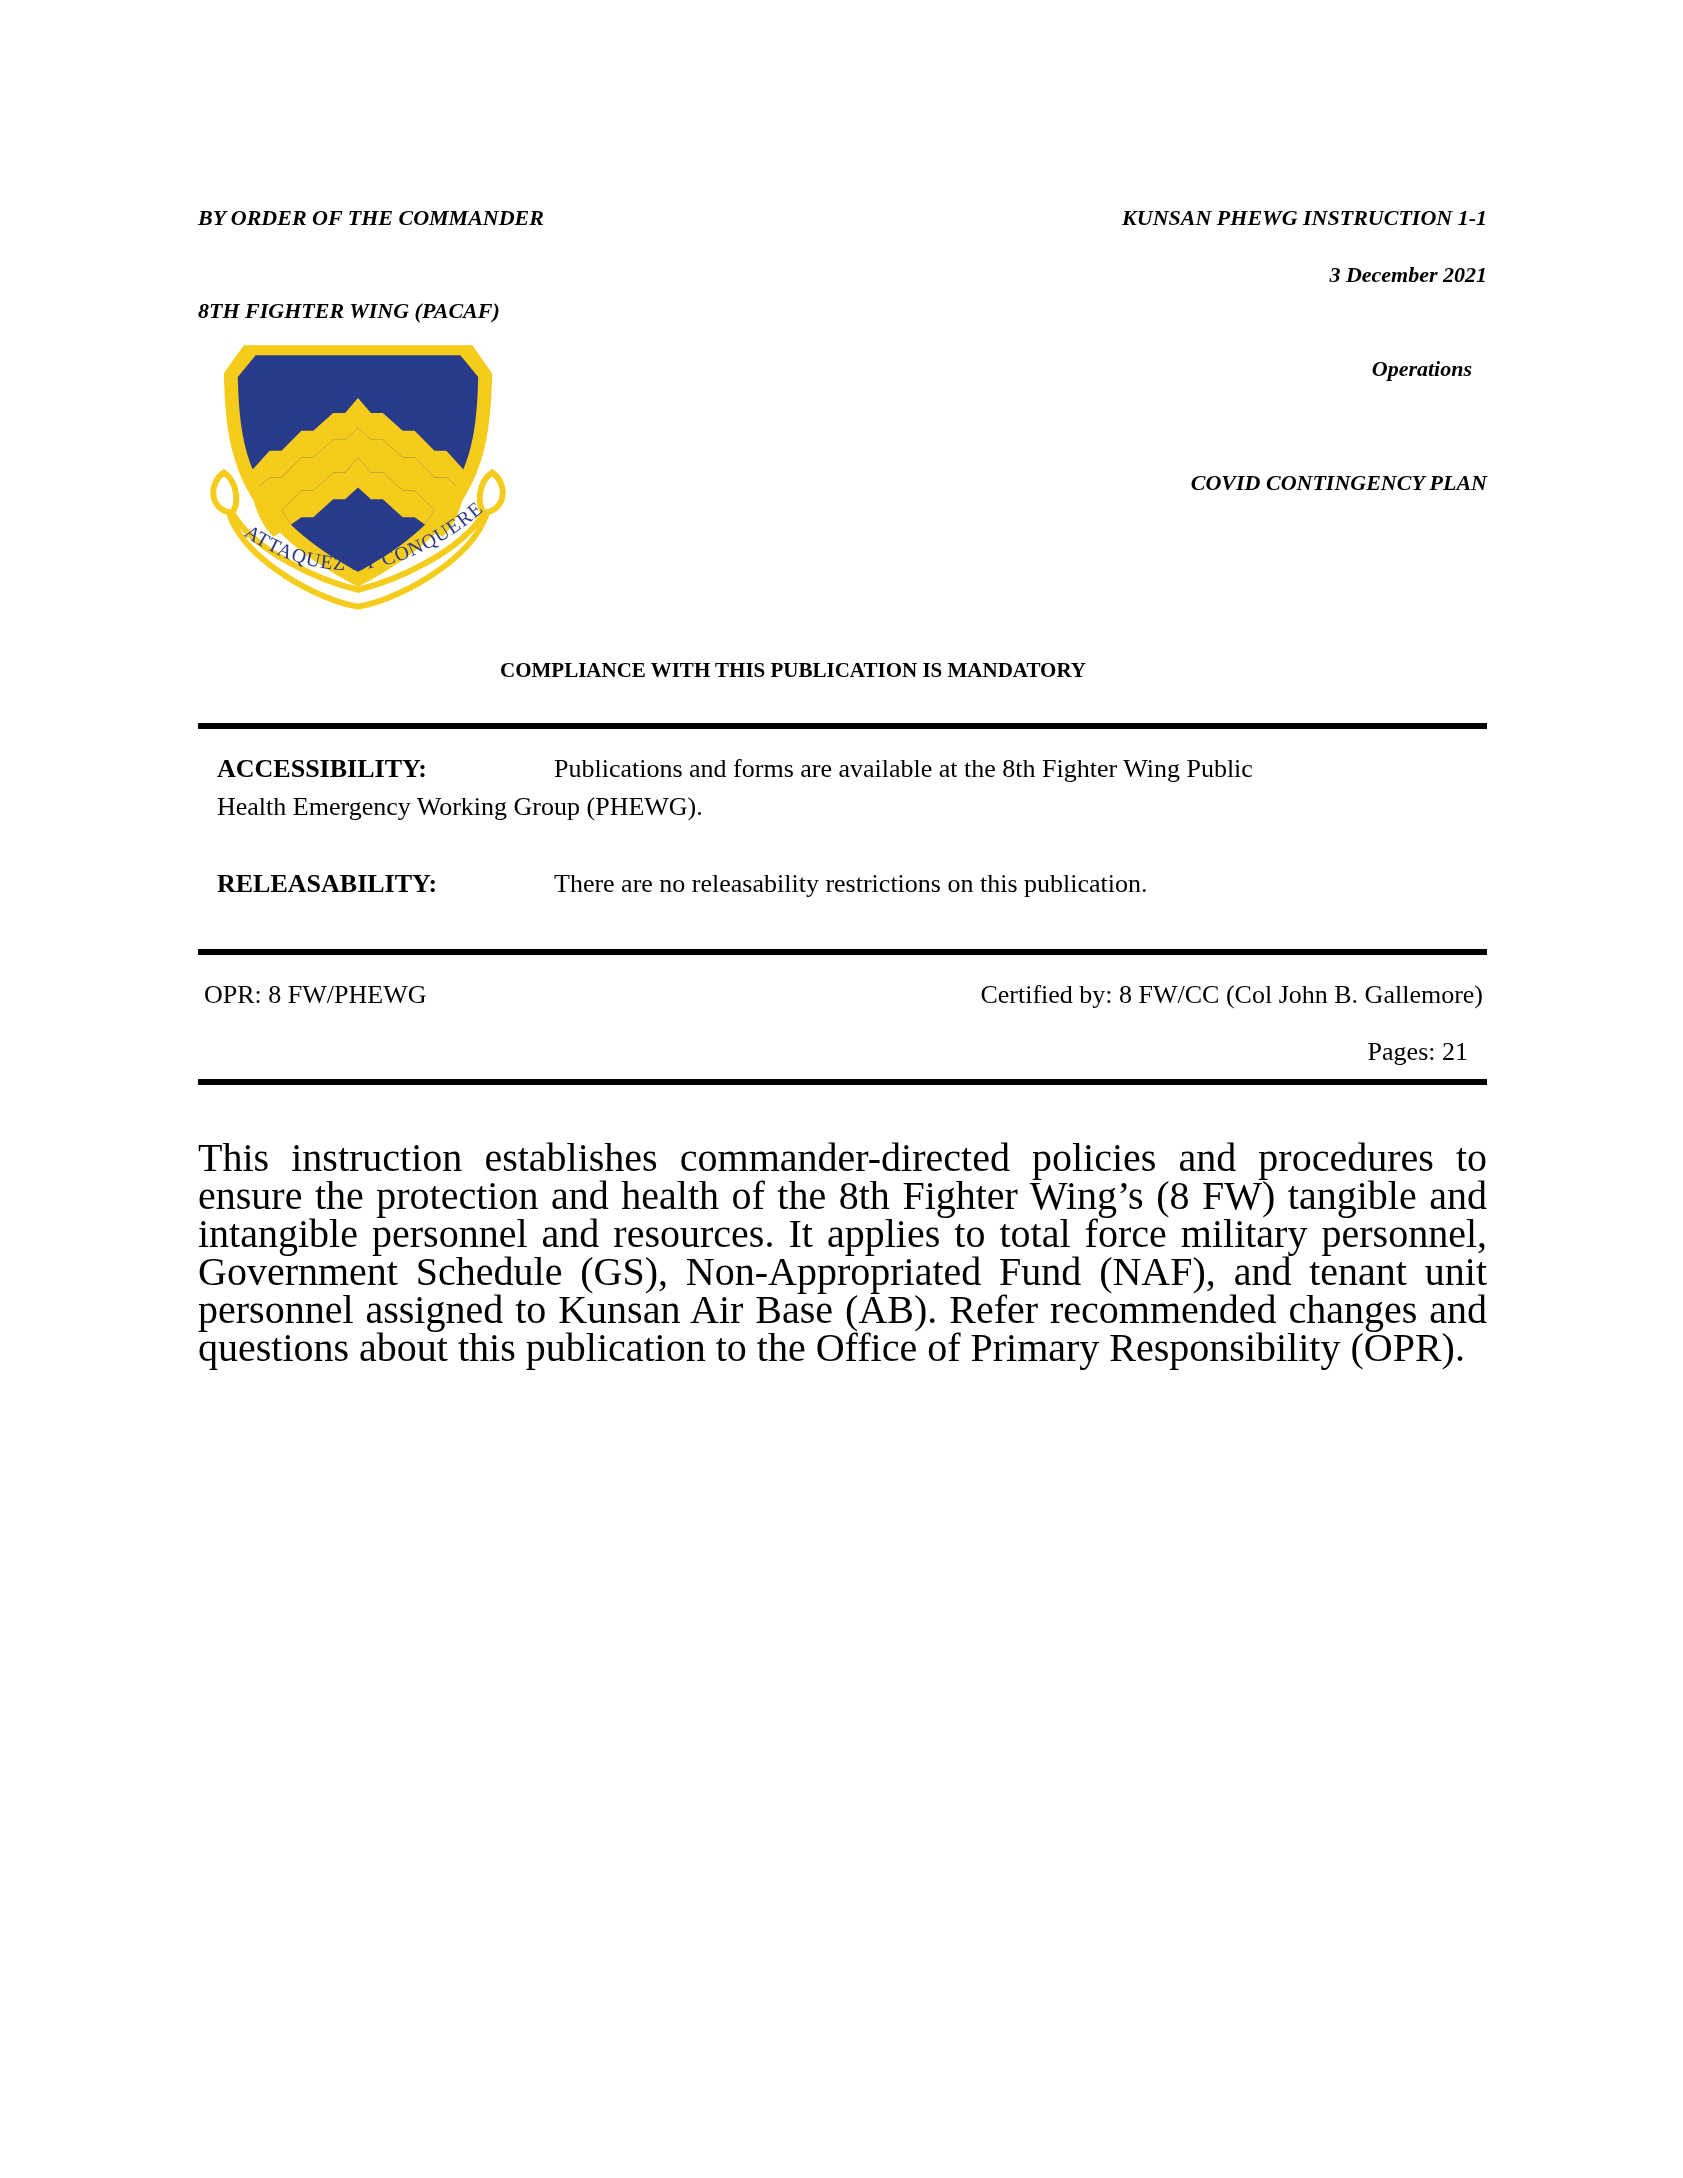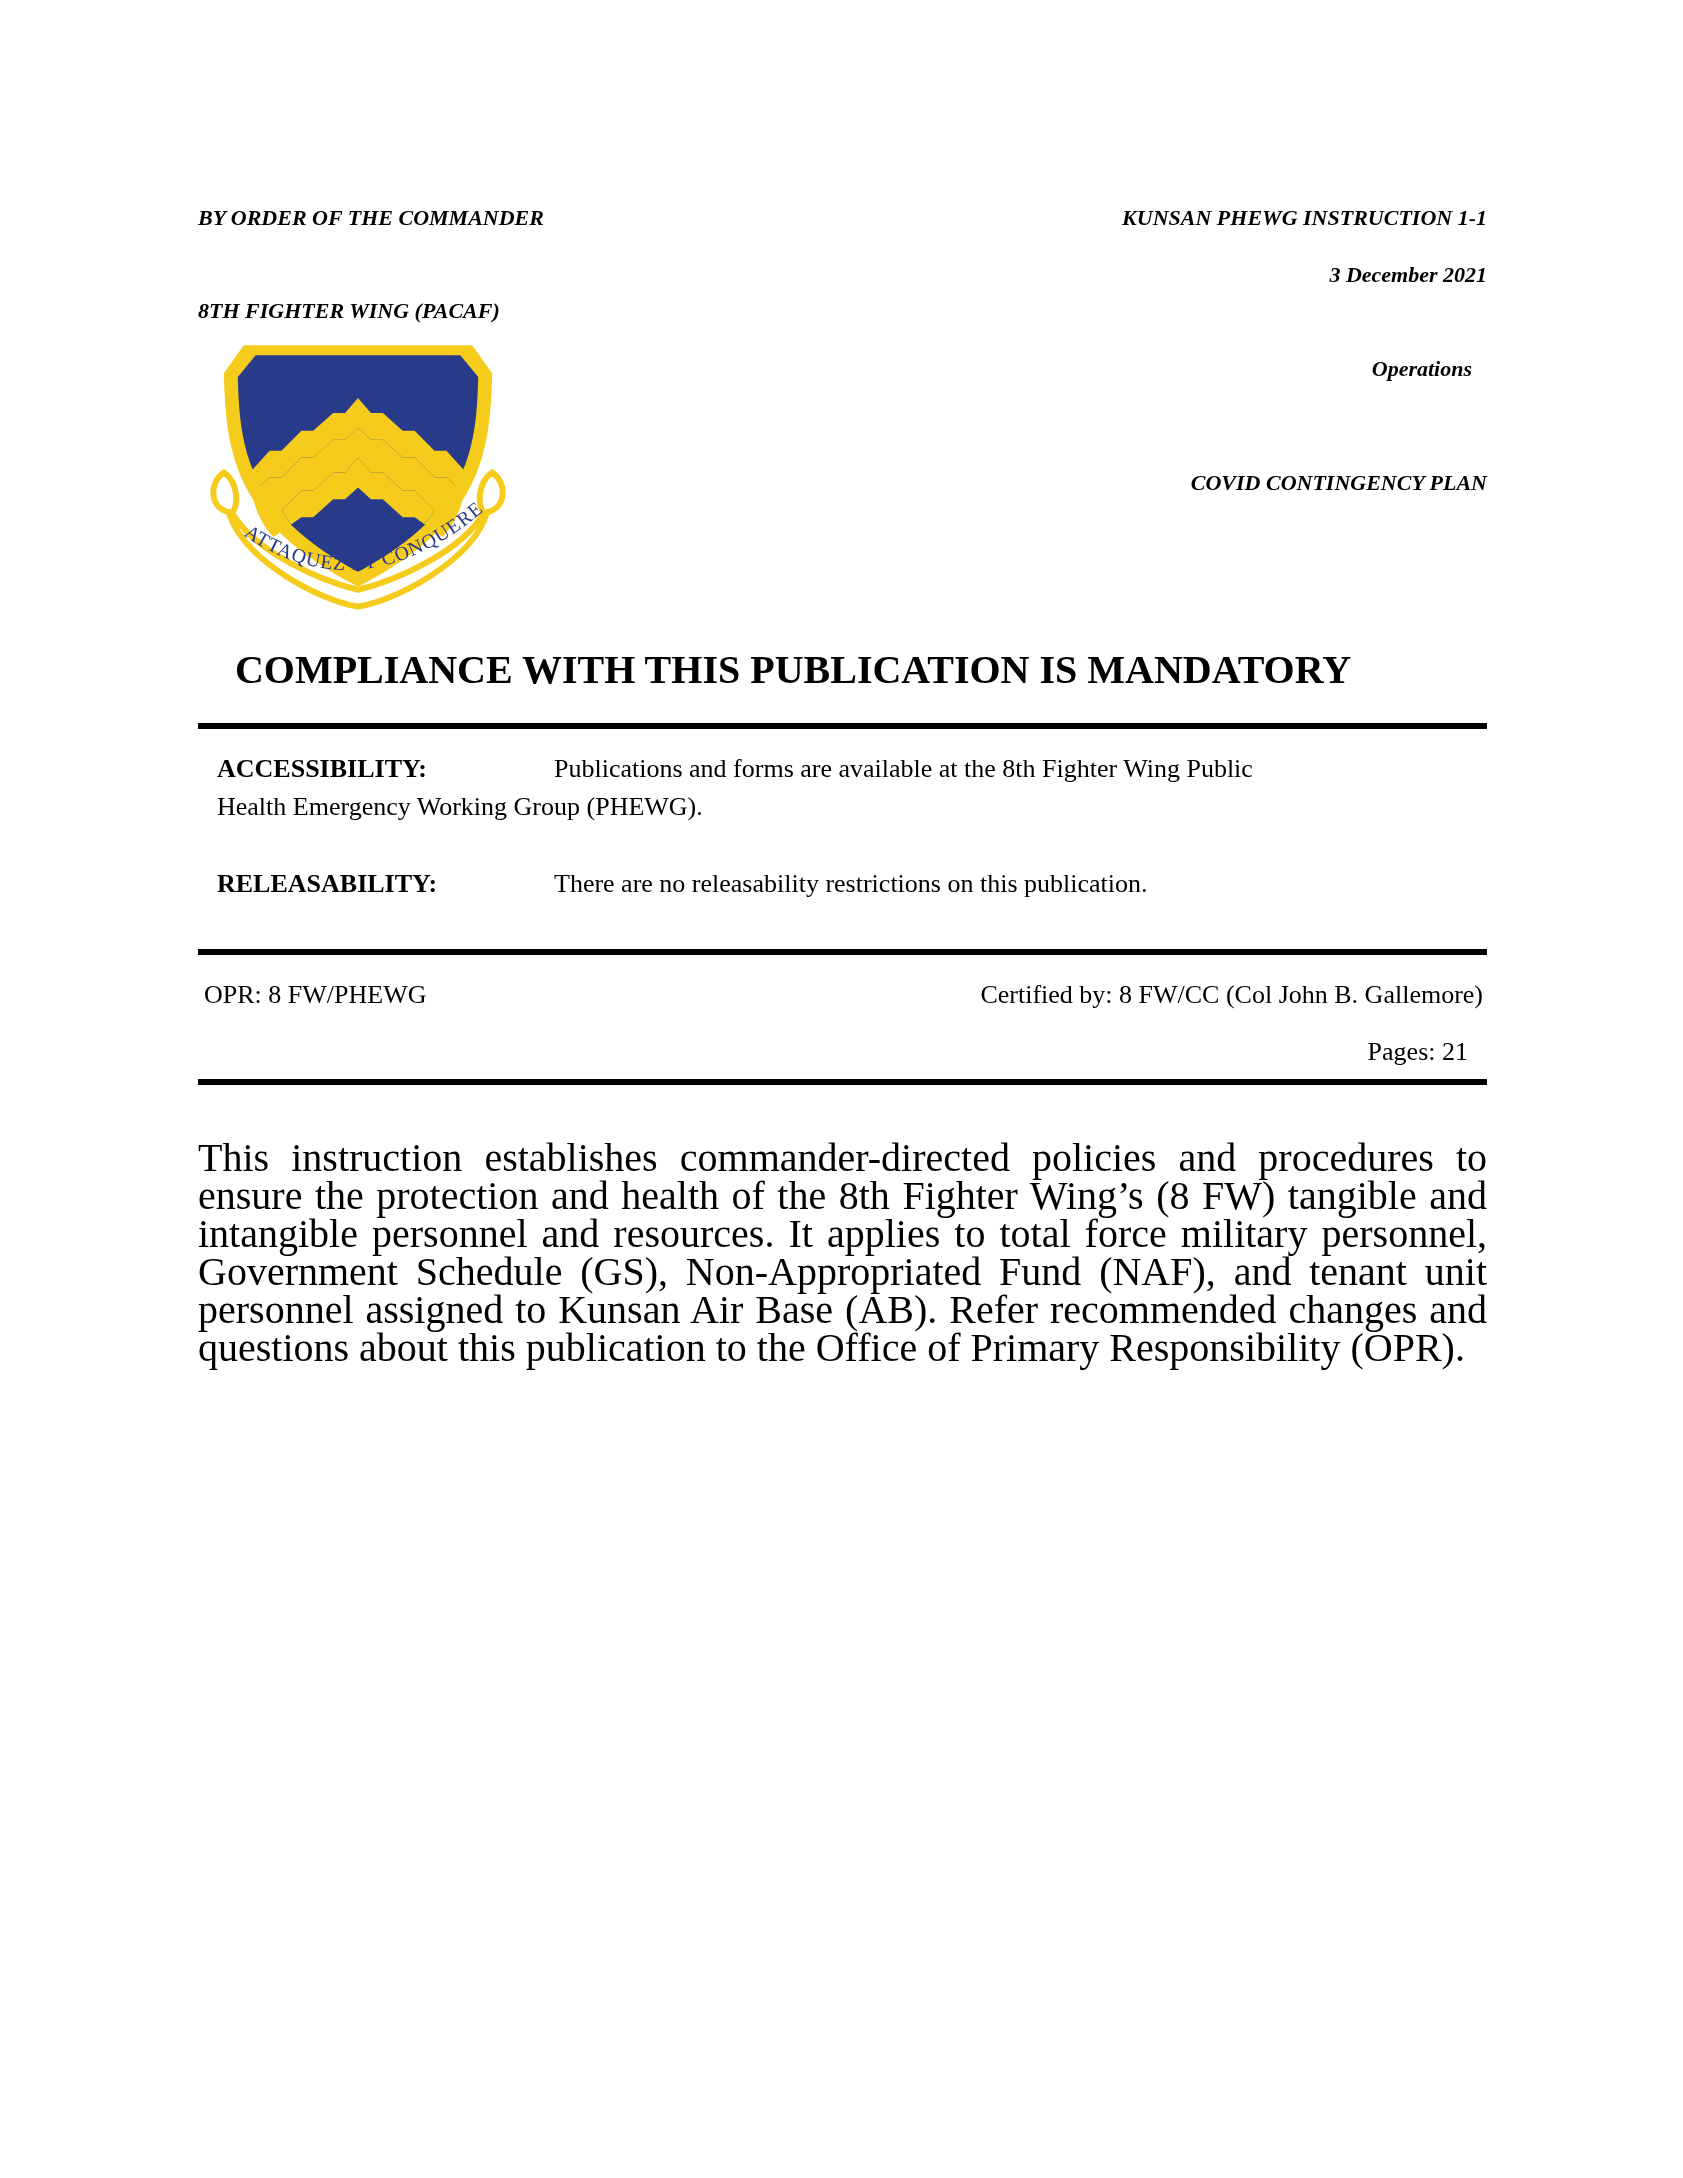--- a/index.html
+++ b/index.html
@@ -42,21 +42,21 @@
 
     <defs>
       <path id="mottoPath" d="M35,200 Q155,285 280,180"></path>
     </defs>
     <text font-family="Liberation Serif, serif" font-size="20" fill="#2b3a86" letter-spacing="1">
       <textPath href="#mottoPath" startOffset="2%">ATTAQUEZ ET CONQUEREZ</textPath>
     </text>
   </svg>
 </div>
 
-<div class="abs bold" style="left:0; width:1536px; top:653px; text-align:center; font-size:40px; line-height:34px; padding-left:50px; box-sizing:border-box;font-family:Liberation Serif, serif;">COMPLIANCE WITH THIS PUBLICATION IS MANDATORY</div>
+<div class="abs bold" style="left:0; width:1536px; top:653px; text-align:center; font-size:21px; line-height:34px; padding-left:50px; box-sizing:border-box;font-family:Liberation Serif, serif;">COMPLIANCE WITH THIS PUBLICATION IS MANDATORY</div>
 
 <div class="rule" style="top:723px;"></div>
 
 <div class="abs body-text bold" style="left:217px; top:750px;">ACCESSIBILITY:</div>
 <div class="abs body-text" style="left:554px; top:750px;">Publications and forms are available at the 8th Fighter Wing Public</div>
 <div class="abs body-text" style="left:217px; top:788px;">Health Emergency Working Group (PHEWG).</div>
 
 <div class="abs body-text bold" style="left:217px; top:865px;">RELEASABILITY:</div>
 <div class="abs body-text" style="left:554px; top:865px;">There are no releasability restrictions on this publication.</div>
 

